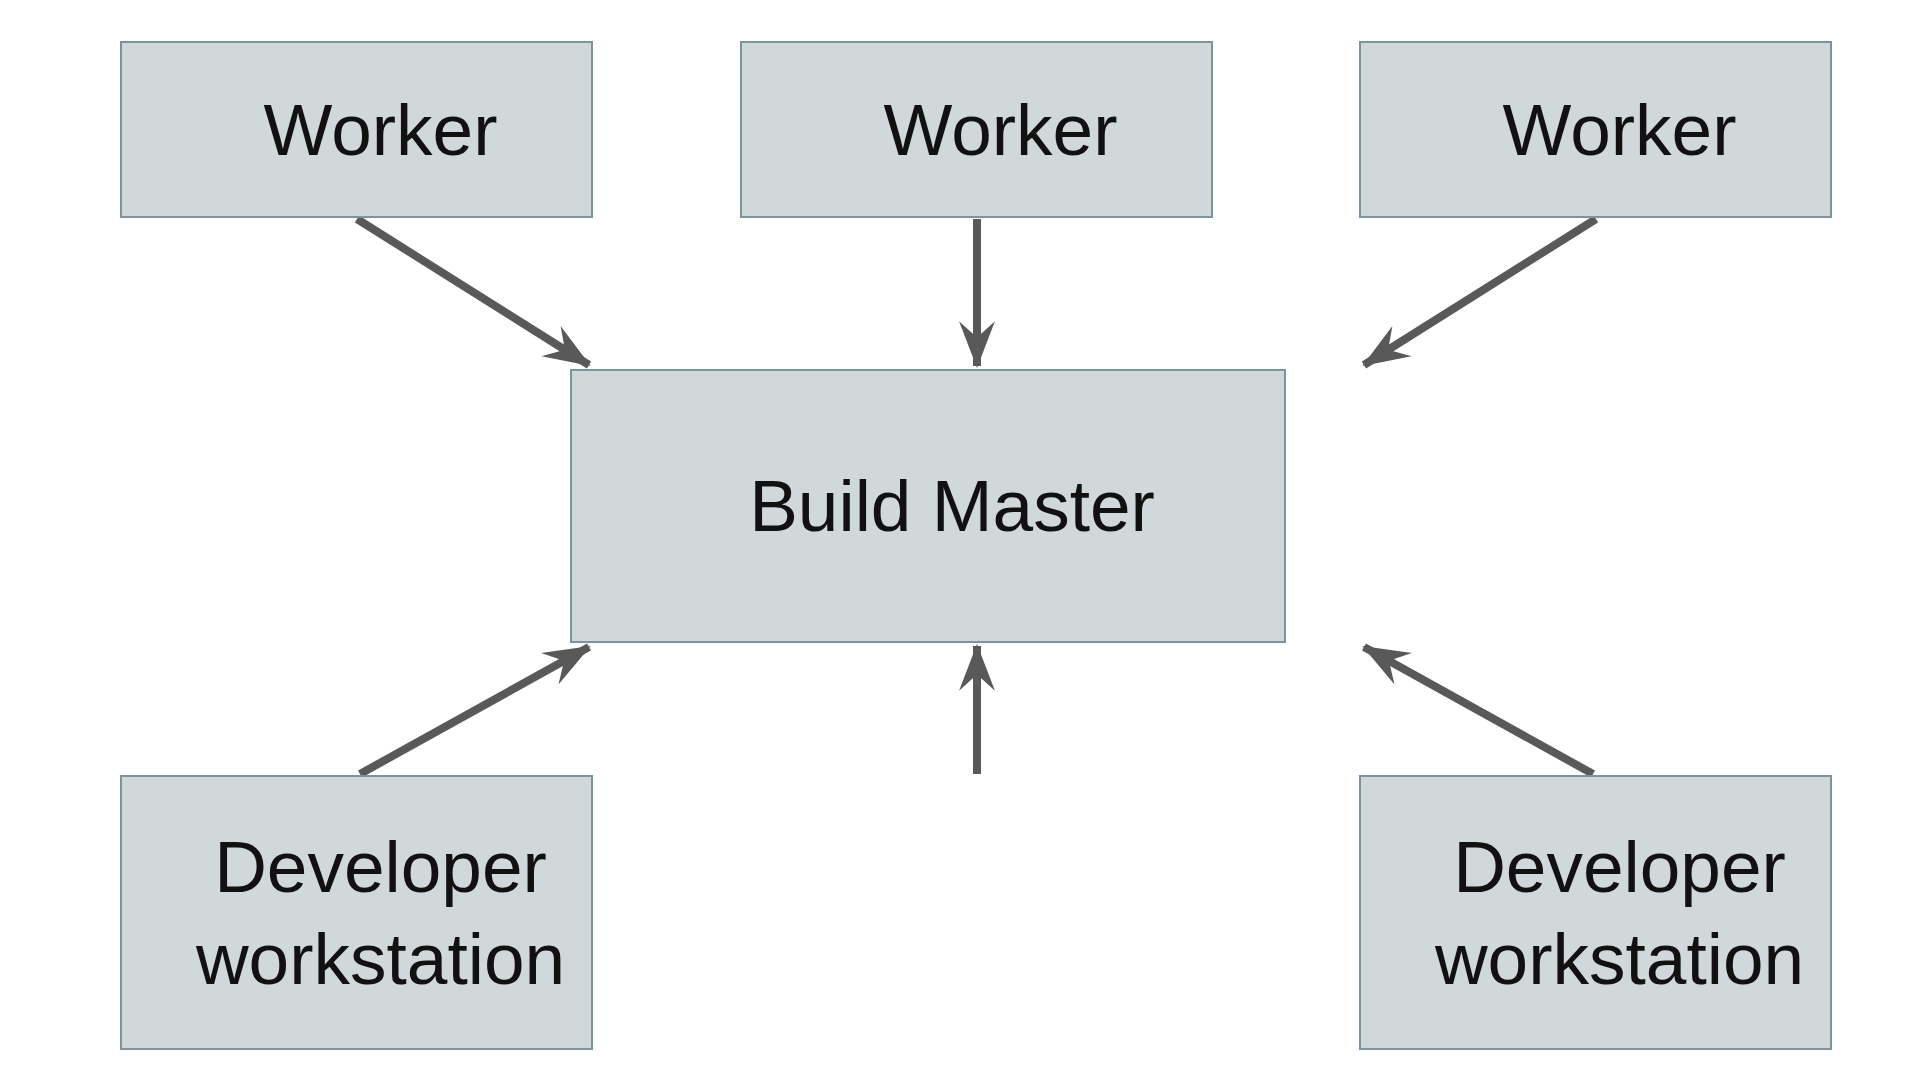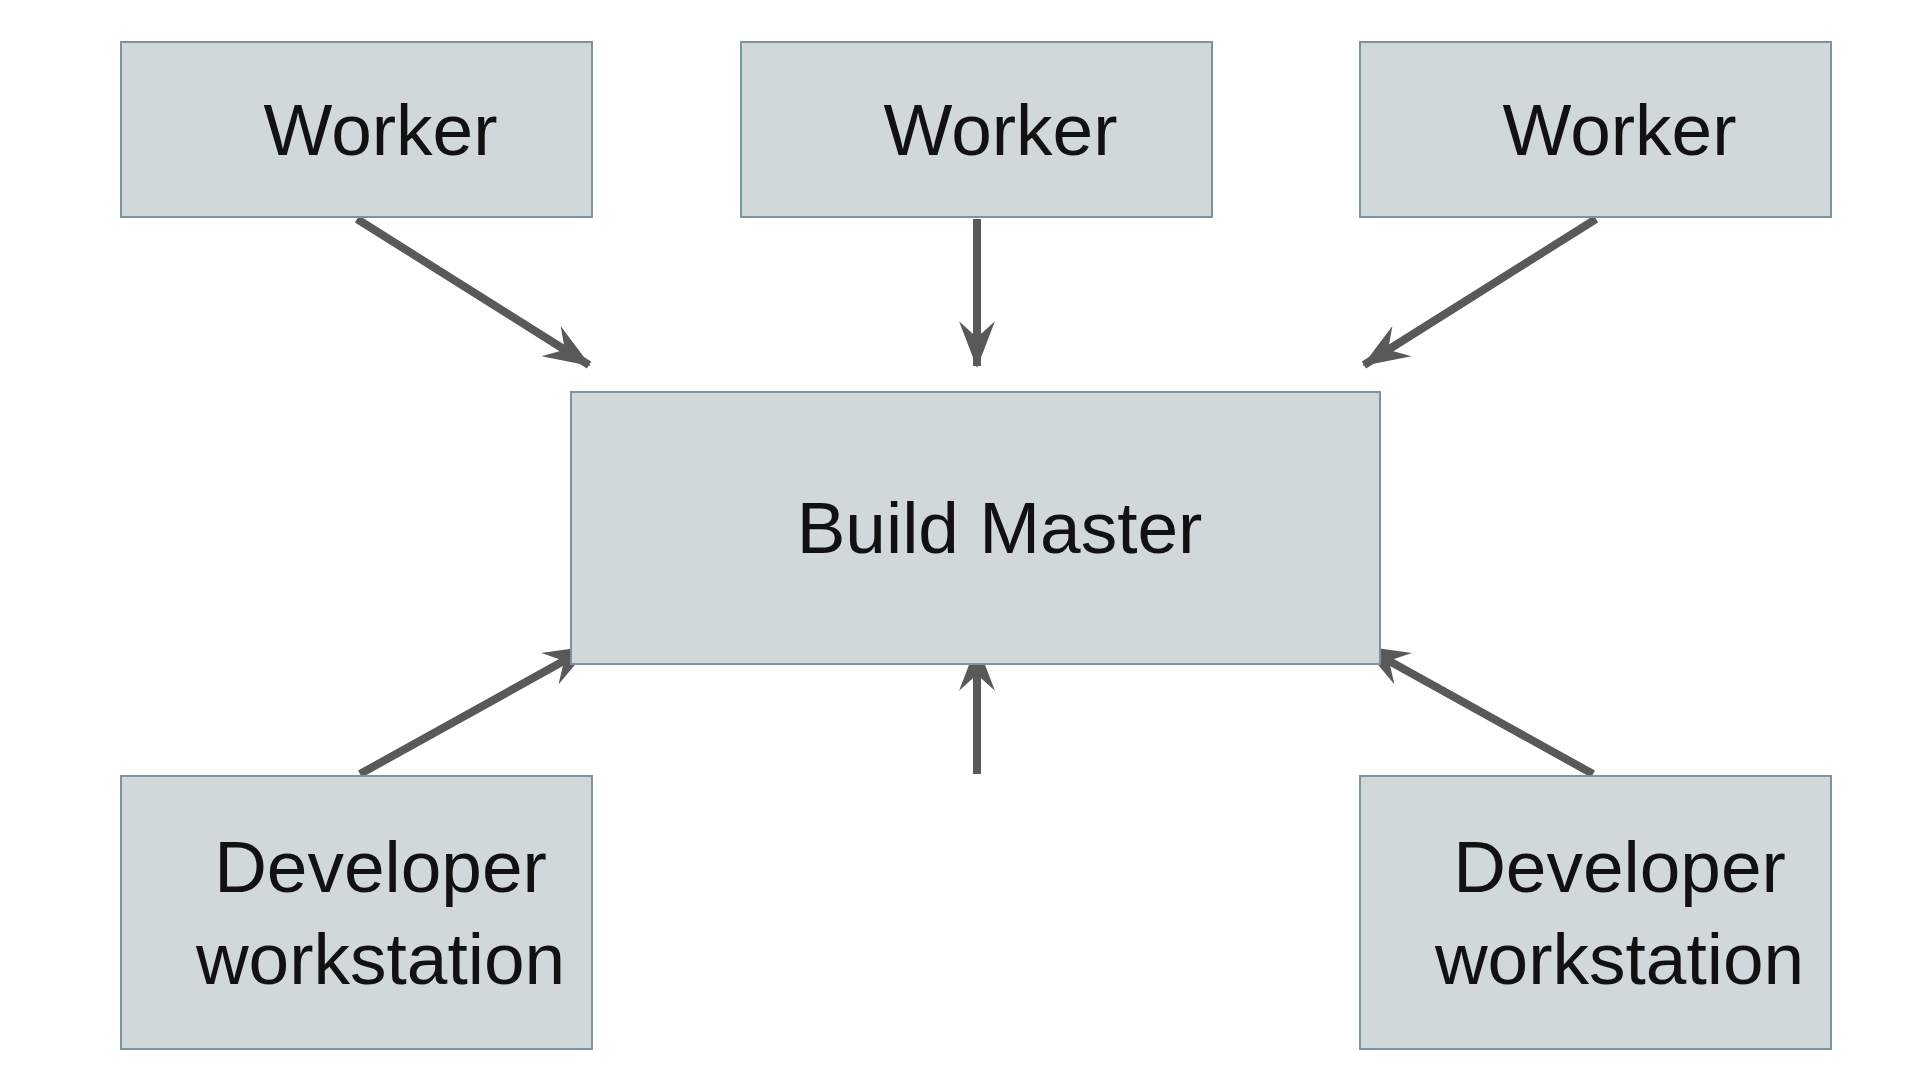--- a/index.html
+++ b/index.html
@@ -67,21 +67,21 @@
   </div>
 
   <div class="node" style="left:740px;top:41px;width:473px;height:177px">
     <span>Worker</span>
   </div>
 
   <div class="node" style="left:1359px;top:41px;width:473px;height:177px">
     <span>Worker</span>
   </div>
 
-  <div class="node" style="left:570px;top:391px;width:811px;height:274px">
+  <div class="node" style="left:570px;top:369px;width:716px;height:274px">
     <span>Build Master</span>
   </div>
 
   <div class="node" style="left:120px;top:775px;width:473px;height:275px">
     <span>Developer workstation</span>
   </div>
 
 
   <div class="node" style="left:1359px;top:775px;width:473px;height:275px">
     <span>Developer workstation</span>

